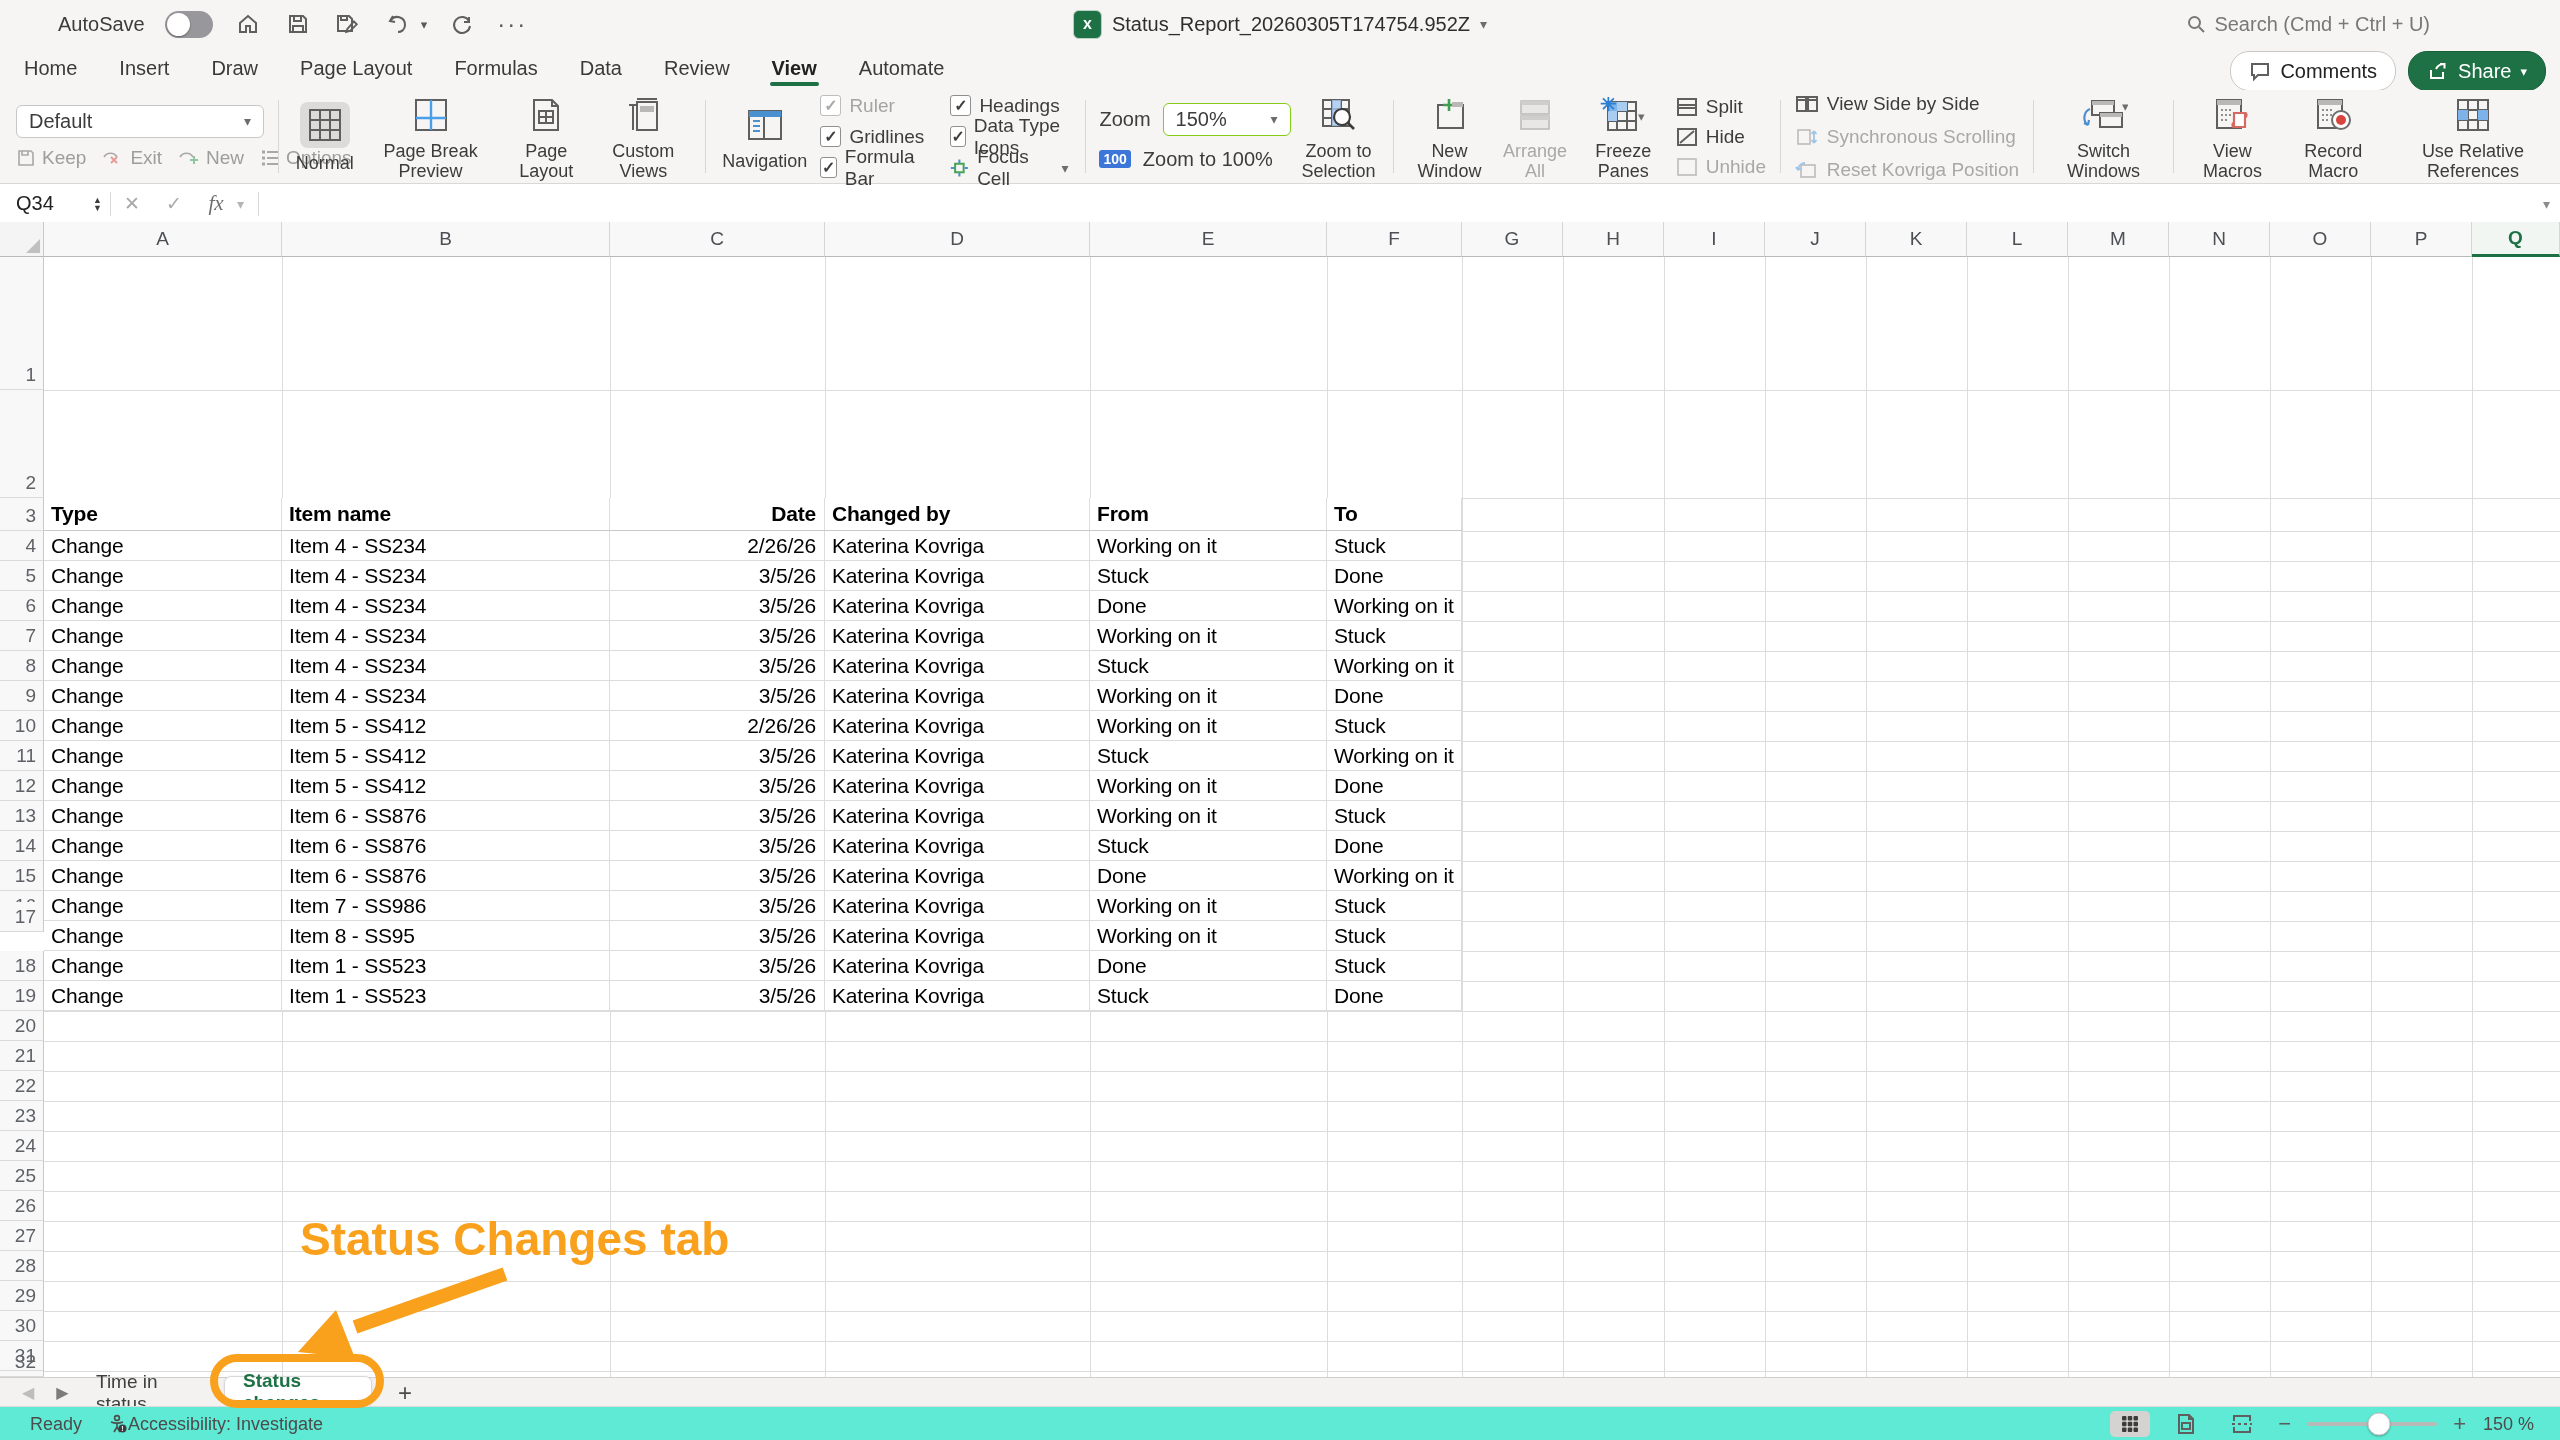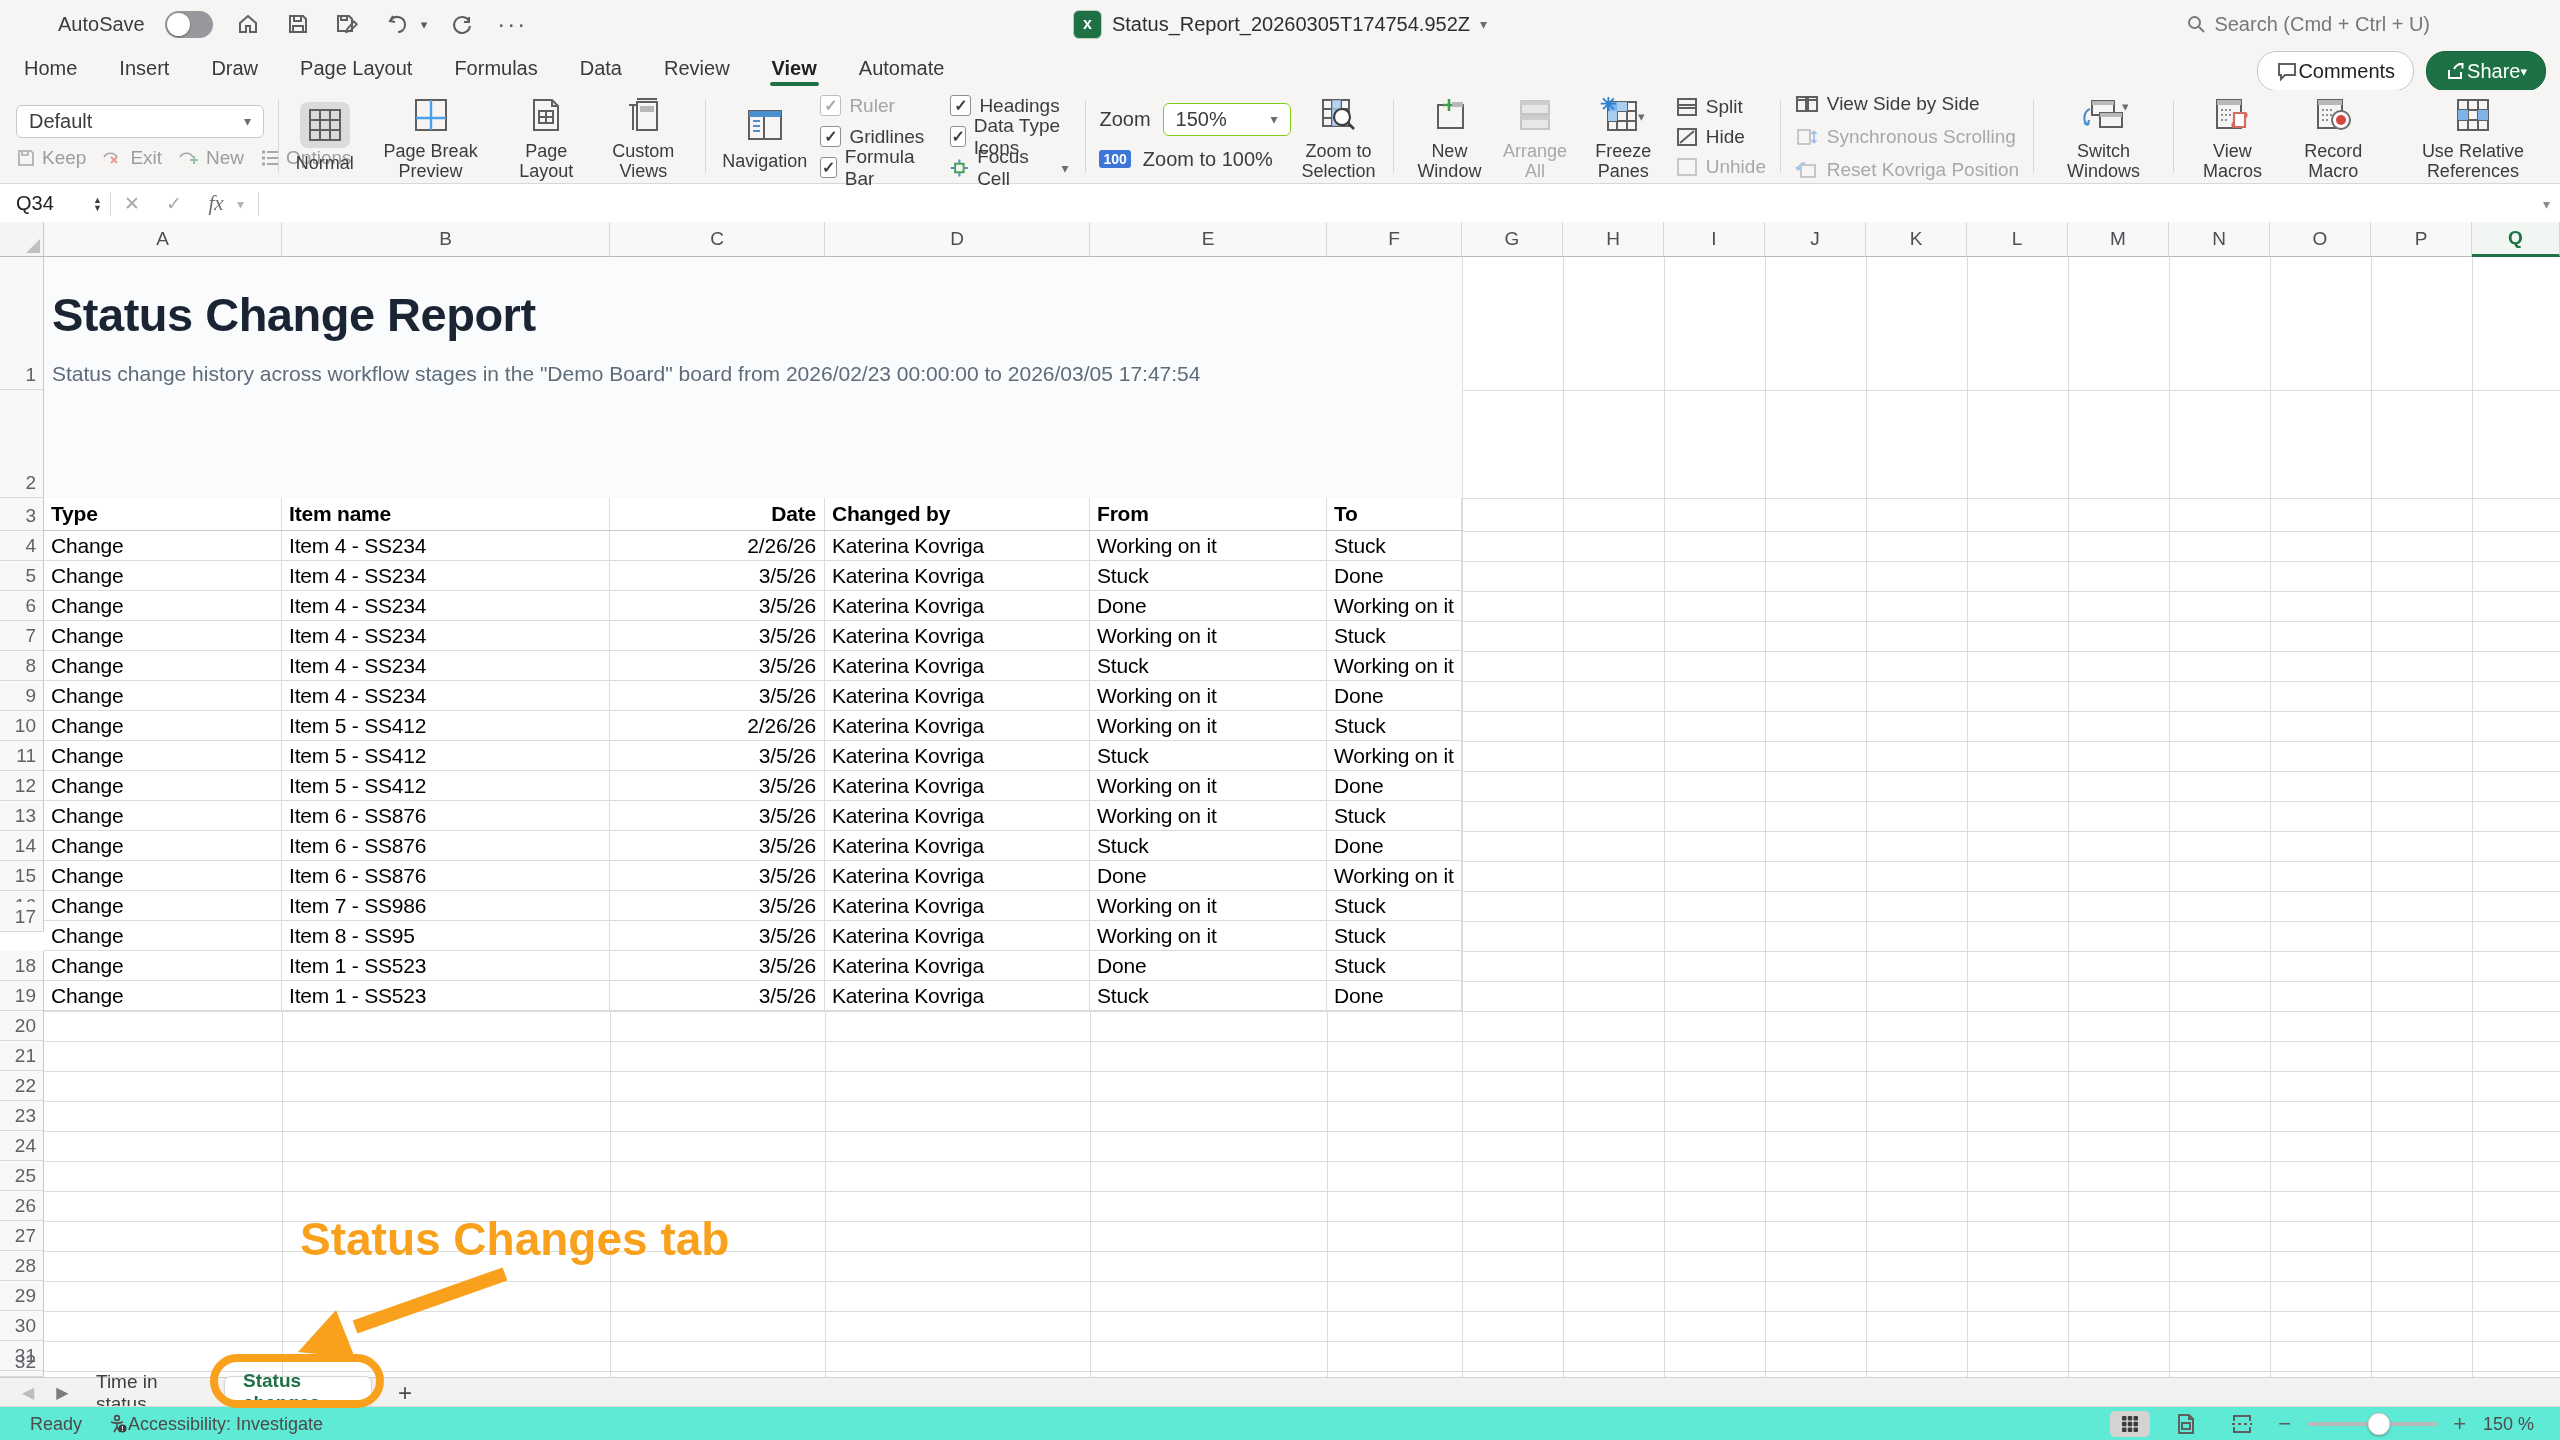--- a/index.html
+++ b/index.html
@@ -23,21 +23,21 @@
   .tb-right{position:absolute;right:130px;display:flex;align-items:center;gap:8px;color:#787878;font-size:20px;}
   
   .tabrow{position:absolute;left:0;top:48px;width:2560px;height:42px;background:#f6f5f4;
           display:flex;align-items:center;}
   .rtabs{display:flex;align-items:flex-end;gap:38px;padding-left:22px;height:100%;}
   .rtab{font-size:20px;color:#3a3a3a;padding:8px 2px 10px;position:relative;cursor:default;}
   .rtab.active{font-weight:bold;color:#222;}
   .rtab.active::after{content:"";position:absolute;left:0;right:0;bottom:4px;height:4px;
                       border-radius:2px;background:#1e7145;}
   .tab-actions{position:absolute;right:14px;top:3px;display:flex;gap:12px;align-items:center;}
-  .pill{height:38px;border-radius:19px;display:flex;align-items:center;padding:0 18px;font-size:20px;justify-content:flex-end;}
+  .pill{height:38px;border-radius:19px;display:flex;align-items:center;gap:9px;padding:0 18px;font-size:20px;justify-content:flex-end;}
   .pill.comments{background:#fff;border:1px solid #c9c8c7;color:#222;}
   .pill.share{background:#1e7145;color:#fff;border:1px solid #17603a;}
   
   .ribbon{position:absolute;left:0;top:90px;width:2560px;height:94px;background:#f6f5f4;
           border-bottom:1px solid #d9d8d6;display:flex;align-items:stretch;padding-left:16px;box-sizing:border-box;}
   .rdiv{width:1px;background:#d8d7d5;margin:10px 10px;}
   .rgroup{display:flex;align-items:center;}
   .sheetview{flex-direction:column;align-items:flex-start;justify-content:center;gap:9px;width:252px;}
   .sv-dd{width:248px;height:33px;background:#fff;border:1px solid #c8c7c6;border-radius:6px;
          display:flex;align-items:center;justify-content:space-between;padding:0 12px;box-sizing:border-box;
@@ -636,24 +636,20 @@
       <div class="hline" style="left: 44px; top: 1161px; width: 2516px; height: 1px;"></div>
       <div class="hline" style="left: 44px; top: 1191px; width: 2516px; height: 1px;"></div>
       <div class="hline" style="left: 44px; top: 1221px; width: 2516px; height: 1px;"></div>
       <div class="hline" style="left: 44px; top: 1251px; width: 2516px; height: 1px;"></div>
       <div class="hline" style="left: 44px; top: 1281px; width: 2516px; height: 1px;"></div>
       <div class="hline" style="left: 44px; top: 1311px; width: 2516px; height: 1px;"></div>
       <div class="hline" style="left: 44px; top: 1341px; width: 2516px; height: 1px;"></div>
       <div class="hline" style="left: 44px; top: 1371px; width: 2516px; height: 1px;"></div>
     </div>
 
-  <div class="report-block">
-    <div class="report-title">Status Change Report</div>
-    <div class="report-sub">Status change history across workflow stages in the "Demo Board" board from 2026/02/23 00:00:00 to 2026/03/05 17:47:54</div>
-  </div>
   <div class="tablock" id="tablock">
       <div class="trow head">
         <div class="tcell" style="width: 238px;">Type</div>
         <div class="tcell" style="width: 328px;">Item name</div>
         <div class="tcell right" style="width: 215px;">Date</div>
         <div class="tcell" style="width: 265px;">Changed by</div>
         <div class="tcell" style="width: 237px;">From</div>
         <div class="tcell" style="width: 135px;">To</div>
       </div>
       <div class="trow">

